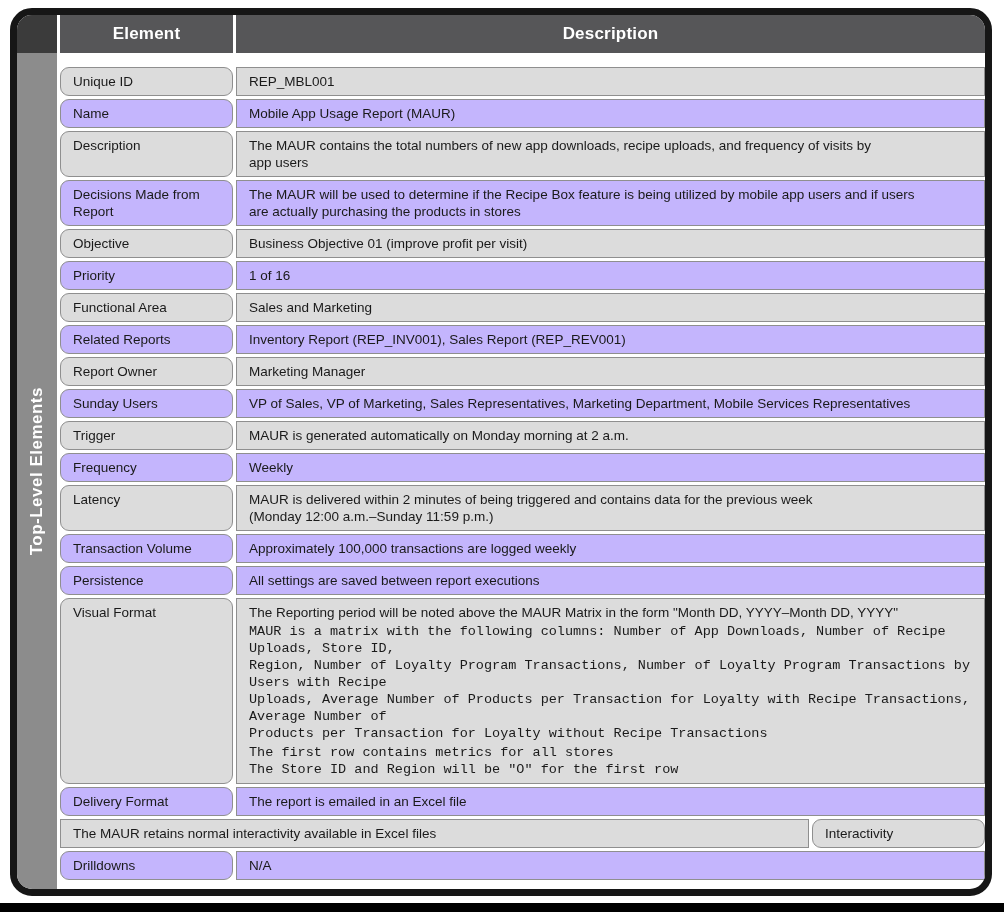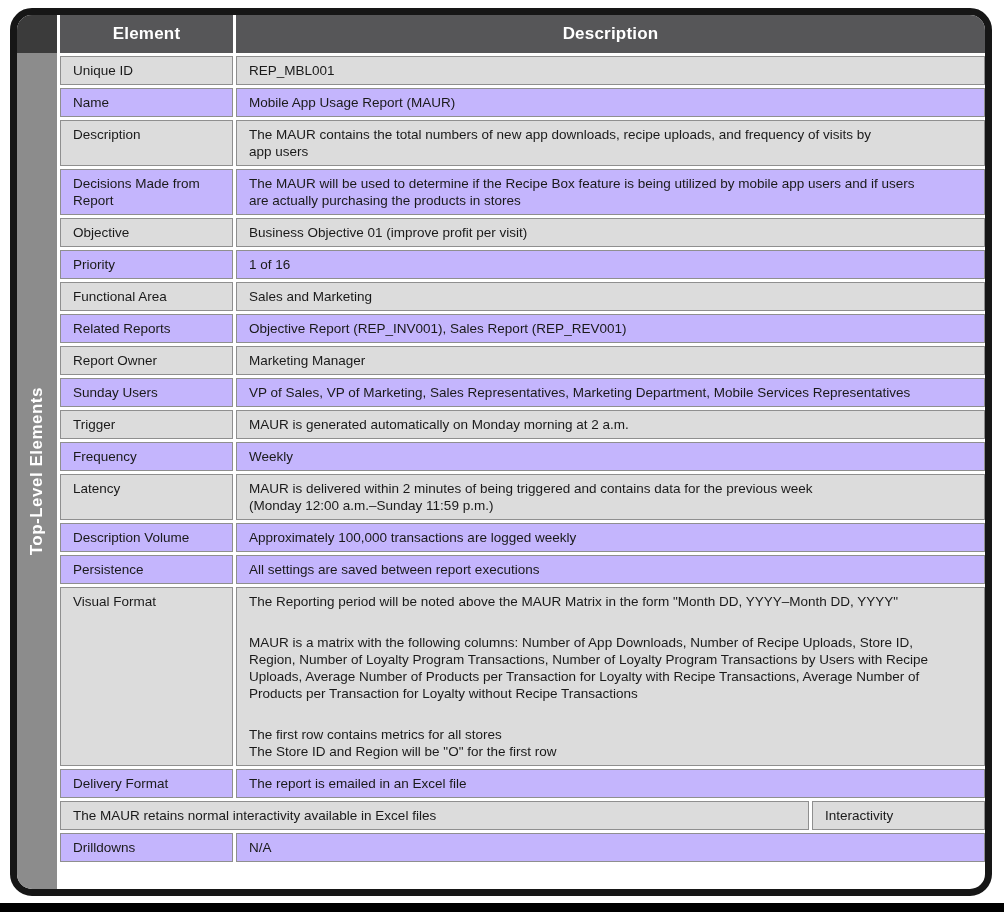--- a/index.html
+++ b/index.html
@@ -68,21 +68,21 @@
     flex: 1;
     display: flex;
     flex-direction: column;
     min-width: 0;
   }
   .thead {
     display: flex;
     gap: 3px;
     height: 38px;
     flex: 0 0 38px;
-    margin-bottom: 3px;
+    margin-bottom: 14px;
   }
   .th {
     background: var(--header-bg);
     color: #ffffff;
     font-weight: bold;
     font-size: 17px;
     display: flex;
     align-items: center;
     justify-content: center;
     letter-spacing: 0.2px;
@@ -100,24 +100,25 @@
     border: 1px solid var(--cell-border);
     background: #c4b5fd;
     font-size: 13.5px;
     line-height: 17px;
     padding: 5px 12px;
   }
   .row.shaded .cell { background: var(--shaded-row); }
   .cell.label {
     width: 173px;
     flex: 0 0 173px;
+    border-radius: 9px;
   }
   .cell.value { flex: 1; white-space: pre-line; }
   .cell.value p { white-space: pre-line; }
-  .cell.value p + p { margin-top: 24px; }
+  .cell.value p + p { margin-top: 2px; font-family: Liberation Mono, monospace; }
 
   
   .bottom-rule {
     position: absolute;
     left: 0; right: 0; bottom: 0;
     height: 9px;
     background: #000000;
   }
 </style>
 </head>
@@ -162,21 +163,21 @@
           <div class="row">
             <div class="cell label">Priority</div>
             <div class="cell value"><p>1 of 16</p></div>
           </div>
           <div class="row shaded">
             <div class="cell label">Functional Area</div>
             <div class="cell value"><p>Sales and Marketing</p></div>
           </div>
           <div class="row">
             <div class="cell label">Related Reports</div>
-            <div class="cell value"><p>Objective Report (REP_INV001), Sales Report (REP_REV001)</p></div>
+            <div class="cell value"><p>Inventory Report (REP_INV001), Sales Report (REP_REV001)</p></div>
           </div>
           <div class="row shaded">
             <div class="cell label">Report Owner</div>
             <div class="cell value"><p>Marketing Manager</p></div>
           </div>
           <div class="row">
             <div class="cell label">Sunday Users</div>
             <div class="cell value"><p>VP of Sales, VP of Marketing, Sales Representatives, Marketing Department, Mobile Services Representatives</p></div>
           </div>
           <div class="row shaded">
@@ -186,21 +187,21 @@
           <div class="row">
             <div class="cell label">Frequency</div>
             <div class="cell value"><p>Weekly</p></div>
           </div>
           <div class="row shaded">
             <div class="cell label">Latency</div>
             <div class="cell value"><p>MAUR is delivered within 2 minutes of being triggered and contains data for the previous week
 (Monday 12:00 a.m.–Sunday 11:59 p.m.)</p></div>
           </div>
           <div class="row">
-            <div class="cell label">Description Volume</div>
+            <div class="cell label">Transaction Volume</div>
             <div class="cell value"><p>Approximately 100,000 transactions are logged weekly</p></div>
           </div>
           <div class="row">
             <div class="cell label">Persistence</div>
             <div class="cell value"><p>All settings are saved between report executions</p></div>
           </div>
           <div class="row shaded">
             <div class="cell label">Visual Format</div>
             <div class="cell value"><p>The Reporting period will be noted above the MAUR Matrix in the form "Month DD, YYYY–Month DD, YYYY"</p><p>MAUR is a matrix with the following columns: Number of App Downloads, Number of Recipe Uploads, Store ID,
 Region, Number of Loyalty Program Transactions, Number of Loyalty Program Transactions by Users with Recipe

